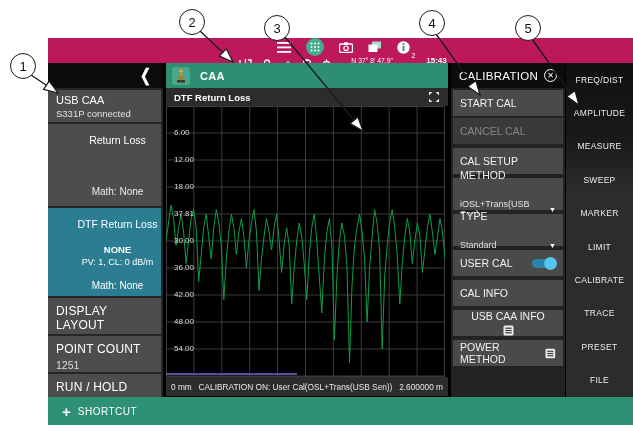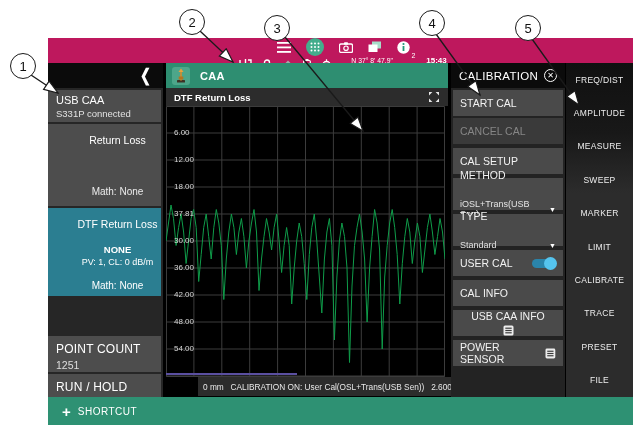--- a/index.html
+++ b/index.html
@@ -59,21 +59,21 @@
   .caa-label { color:#fff; font-size:11px; font-weight:bold; letter-spacing:0.3px; }
   .chart-header { position:absolute; left:0; top:25px; width:282px; height:18px; background:#2c2c2c;
                   display:flex; align-items:center; justify-content:space-between; padding:0 8px; }
   .chart-title { color:#fff; font-size:9.5px; font-weight:bold; }
   .plot { position:absolute; left:0; top:43px; width:279px; height:271px; background:#000; }
   .plot svg { position:absolute; left:0; top:0; width:100%; height:100%; }
   .ylab { position:absolute; left:8px; width:30px; text-align:left; font-size:8px; color:#d8d8d8; }
   .progress { position:absolute; left:0; bottom:2px; height:2px; background:#5a4fa0; }
   .chart-status { position:absolute; left:0; top:314px; width:282px; height:19px; background:#2c2c2c;
                   display:flex; align-items:center; justify-content:space-between; padding:4px 5px;
-                  color:#e8e8e8; font-size:8.3px; white-space:nowrap;margin-left:32px; }
+                  color:#e8e8e8; font-size:8.3px; white-space:nowrap; }
 
   
   .cal-header { position:absolute; left:0; top:0; width:114px; height:25px; background:#0b0b0b;
                 display:flex; align-items:center; justify-content:space-between; padding:0 8px 0 8px; }
   .cal-title { color:#fff; font-size:11.5px; letter-spacing:0.3px; }
   .close-btn { width:13px; height:13px; border:1.2px solid #fff; border-radius:50%; color:#fff;
                font-size:8px; display:flex; align-items:center; justify-content:center; line-height:1; }
   .cal-btn { position:absolute; left:2px; width:110px; background:#4a4a4a; color:#f2f2f2;
              font-size:10.5px; display:flex; align-items:center; padding:0 7px; justify-content:space-between; }
   .cal-btn.single { height:26px; }
@@ -212,20 +212,27 @@
       </div>
       <div class="sb-block sb-trace1">
         <div class="title">Return Loss</div>
         <div class="math">Math: None</div>
       </div>
       <div class="sb-block sb-trace2">
         <div class="title">DTF Return Loss</div>
         <div class="l2">NONE</div>
         <div class="l3">PV: 1, CL: 0 dB/m</div>
         <div class="math">Math: None</div>
+      </div>
+      <div class="sb-block sb-setting sb-display">
+        <div class="lab">DISPLAY LAYOUT</div>
+        <div class="val">
+          <span>Horizontal Split</span>
+          <span class="dd-arrow">▼</span>
+        </div>
       </div>
       <div class="sb-block sb-setting sb-points">
         <div class="lab">POINT COUNT</div>
         <div class="val">
             <span>1251</span>
           </div>
       </div>
       <div class="sb-block sb-setting sb-runhold">
         <div class="lab">RUN / HOLD</div>
       </div>
@@ -342,21 +349,21 @@
         <svg width="11" height="11" viewBox="0 0 11 11">
             <rect x="0.5" y="0.5" width="10" height="10" rx="1.5" fill="#ededed"></rect>
             <g stroke="#3a3a3a" stroke-width="1.2">
               <line x1="2.3" y1="3.2" x2="8.7" y2="3.2"></line>
               <line x1="2.3" y1="5.5" x2="8.7" y2="5.5"></line>
               <line x1="2.3" y1="7.8" x2="8.7" y2="7.8"></line>
             </g>
           </svg>
       </div>
       <div class="cal-btn single b-power">
-        <span>POWER SENSOR</span>
+        <span>POWER METHOD</span>
         <svg width="11" height="11" viewBox="0 0 11 11">
             <rect x="0.5" y="0.5" width="10" height="10" rx="1.5" fill="#ededed"></rect>
             <g stroke="#3a3a3a" stroke-width="1.2">
               <line x1="2.3" y1="3.2" x2="8.7" y2="3.2"></line>
               <line x1="2.3" y1="5.5" x2="8.7" y2="5.5"></line>
               <line x1="2.3" y1="7.8" x2="8.7" y2="7.8"></line>
             </g>
           </svg>
       </div>
     </div>

